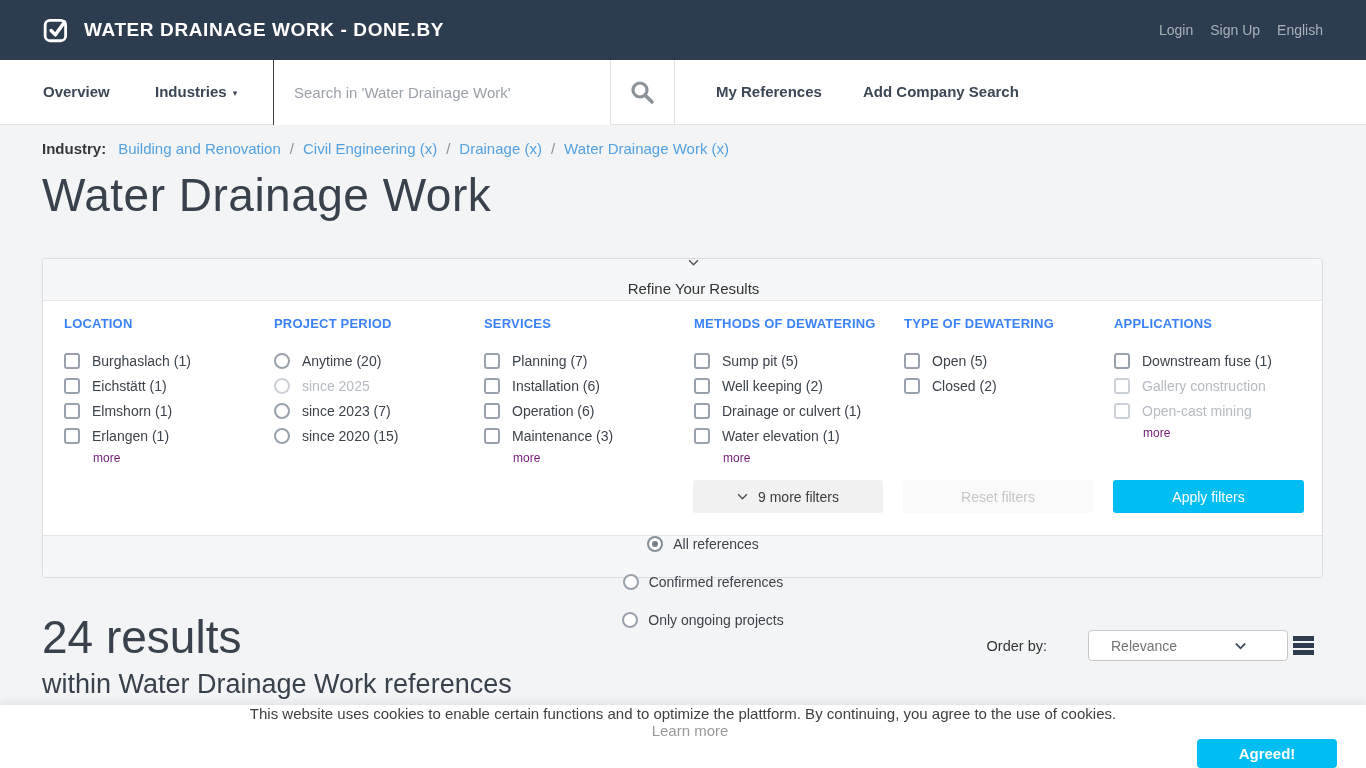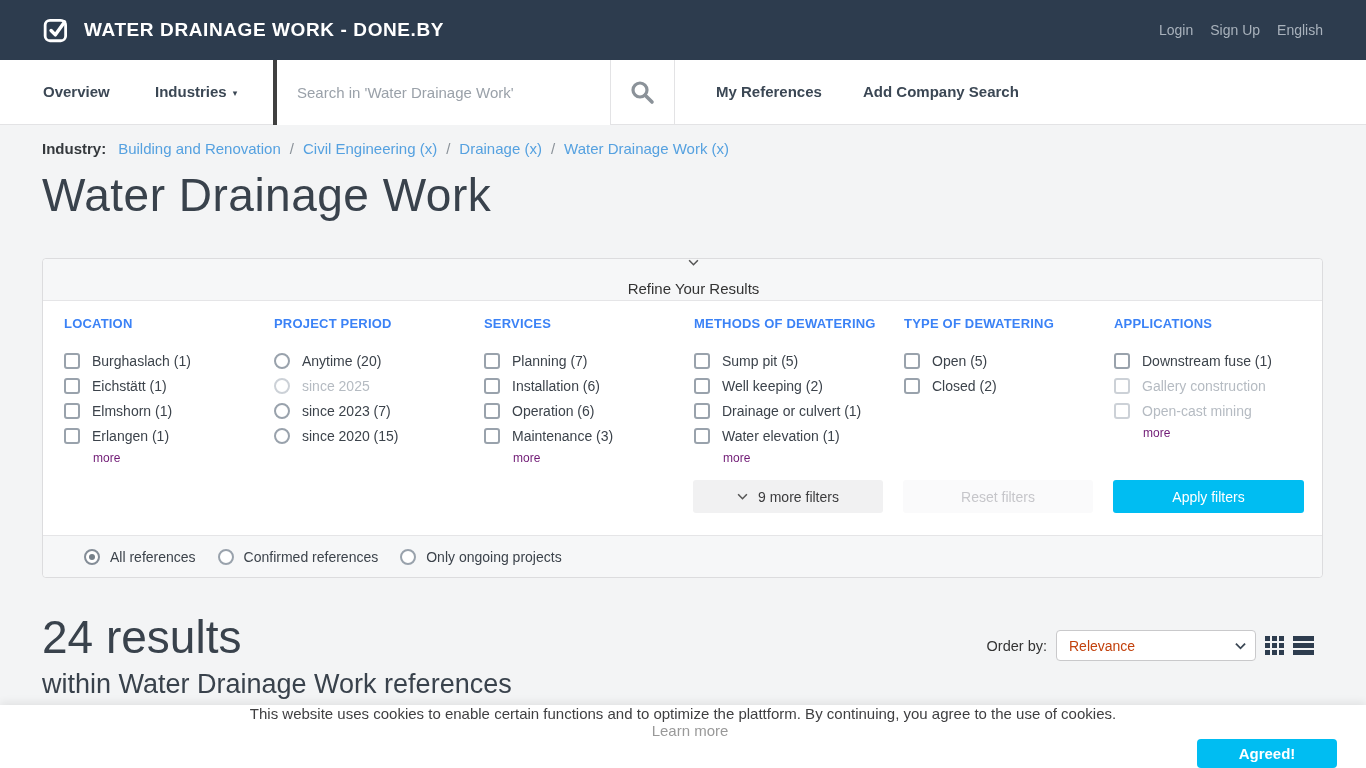--- a/index.html
+++ b/index.html
@@ -17,21 +17,21 @@
 
   
   .nav { position:absolute; left:0; top:60px; width:1366px; height:65px; background:#fff;
          border-bottom:1px solid #e3e3e5; }
   .nav-item { position:absolute; top:0; height:65px; line-height:64px; font-size:15px;
               font-weight:600; color:#3b4754; cursor:pointer; white-space:nowrap; }
   .nav-overview { left:43px; }
   .nav-industries { left:155px; }
   .caret { display:inline-block; margin-left:6px; font-size:9px; color:#3b4754; transform:translateY(-1px); }
   .search-wrap { position:absolute; left:273px; top:0; width:338px; height:65px;
-                 border-left:4px solid #404040; border-right:1px solid #e3e3e5; }
+                 border-left:1px solid #404040; border-right:1px solid #e3e3e5; }
   .search-wrap input { width:100%; height:100%; border:none; outline:none; padding:0 20px;
                        font-size:15px; font-family:inherit; color:#333; }
   .search-wrap input::placeholder { color:#9aa1a9; }
   .search-cell { position:absolute; left:611px; top:0; width:64px; height:65px;
                  border-right:1px solid #e3e3e5; display:flex; align-items:center; justify-content:center;
                  cursor:pointer; }
   .nav-myrefs { left:716px; }
   .nav-addcompany { left:863px; }
 
   
@@ -66,32 +66,32 @@
   .more-link { margin:3px 0 0 29px; font-size:12px; color:#701a75; cursor:pointer; width:max-content; }
 
   .btn { position:absolute; top:221px; height:33px; border-radius:3px; font-size:14px;
          display:flex; align-items:center; justify-content:center; cursor:pointer; }
   .btn-more { left:650px; width:190px; background:#f1f1f2; color:#3b3b3d; gap:10px; }
   .btn-reset { left:860px; width:190px; background:#fafafb; color:#c6c6ca; cursor:default; }
   .btn-apply { left:1070px; width:191px; background:#00bdf2; color:#fff; }
 
   .panel-ftr { position:absolute; left:0; bottom:0; width:100%; height:42px; background:#f6f7f8;
                border-top:1px solid #e5e5e7; border-radius:0 0 4px 4px; display:flex;
-               align-items:center; padding-left:41px; gap:22px; }
+               align-items:center; padding-left:41px; gap:22px;flex-direction:column; }
   .r-item { display:flex; align-items:center; gap:10px; font-size:14px; color:#3c434b; cursor:pointer; }
 
   
   .results-count { position:absolute; left:42px; top:610px; font-size:46px; color:#39424c; }
   .results-sub { position:absolute; left:42px; top:669px; font-size:27px; color:#39424c; }
   .orderby { position:absolute; right:52px; top:630px; display:flex; align-items:center; gap:9px; }
   .orderby-label { font-size:14.5px; color:#333; }
   .sel-wrap { position:relative; width:200px; height:31px; }
   .sel-wrap select { appearance:none; -webkit-appearance:none; width:100%; height:100%;
                      border:1px solid #c9c9cb; border-radius:4px; background:#fff;
-                     font-family:inherit; font-size:14px; color:#c2410c; padding:0 28px 0 12px; cursor:pointer; }
+                     font-family:inherit; font-size:14px; color:#737373; padding:0 28px 0 22px; cursor:pointer;margin-left:32px; }
   .sel-wrap .sel-chev { position:absolute; right:10px; top:12px; pointer-events:none; }
   .view-icon { cursor:pointer; display:flex; }
 
   
   .cookie { position:absolute; left:0; top:705px; width:1366px; height:63px; background:#fff;
             box-shadow:0 -3px 8px rgba(0,0,0,.07); display:flex; align-items:center;
             padding:0 29px; z-index:5;flex-direction:column; }
   .cookie-text { font-size:15px; color:#3f3f41; }
   .cookie-learn { font-size:15px; color:#999; margin-left:14px; cursor:pointer; }
   .cookie-btn { margin-left:auto; width:140px; height:37px; background:#00bdf2; border-radius:4px;

